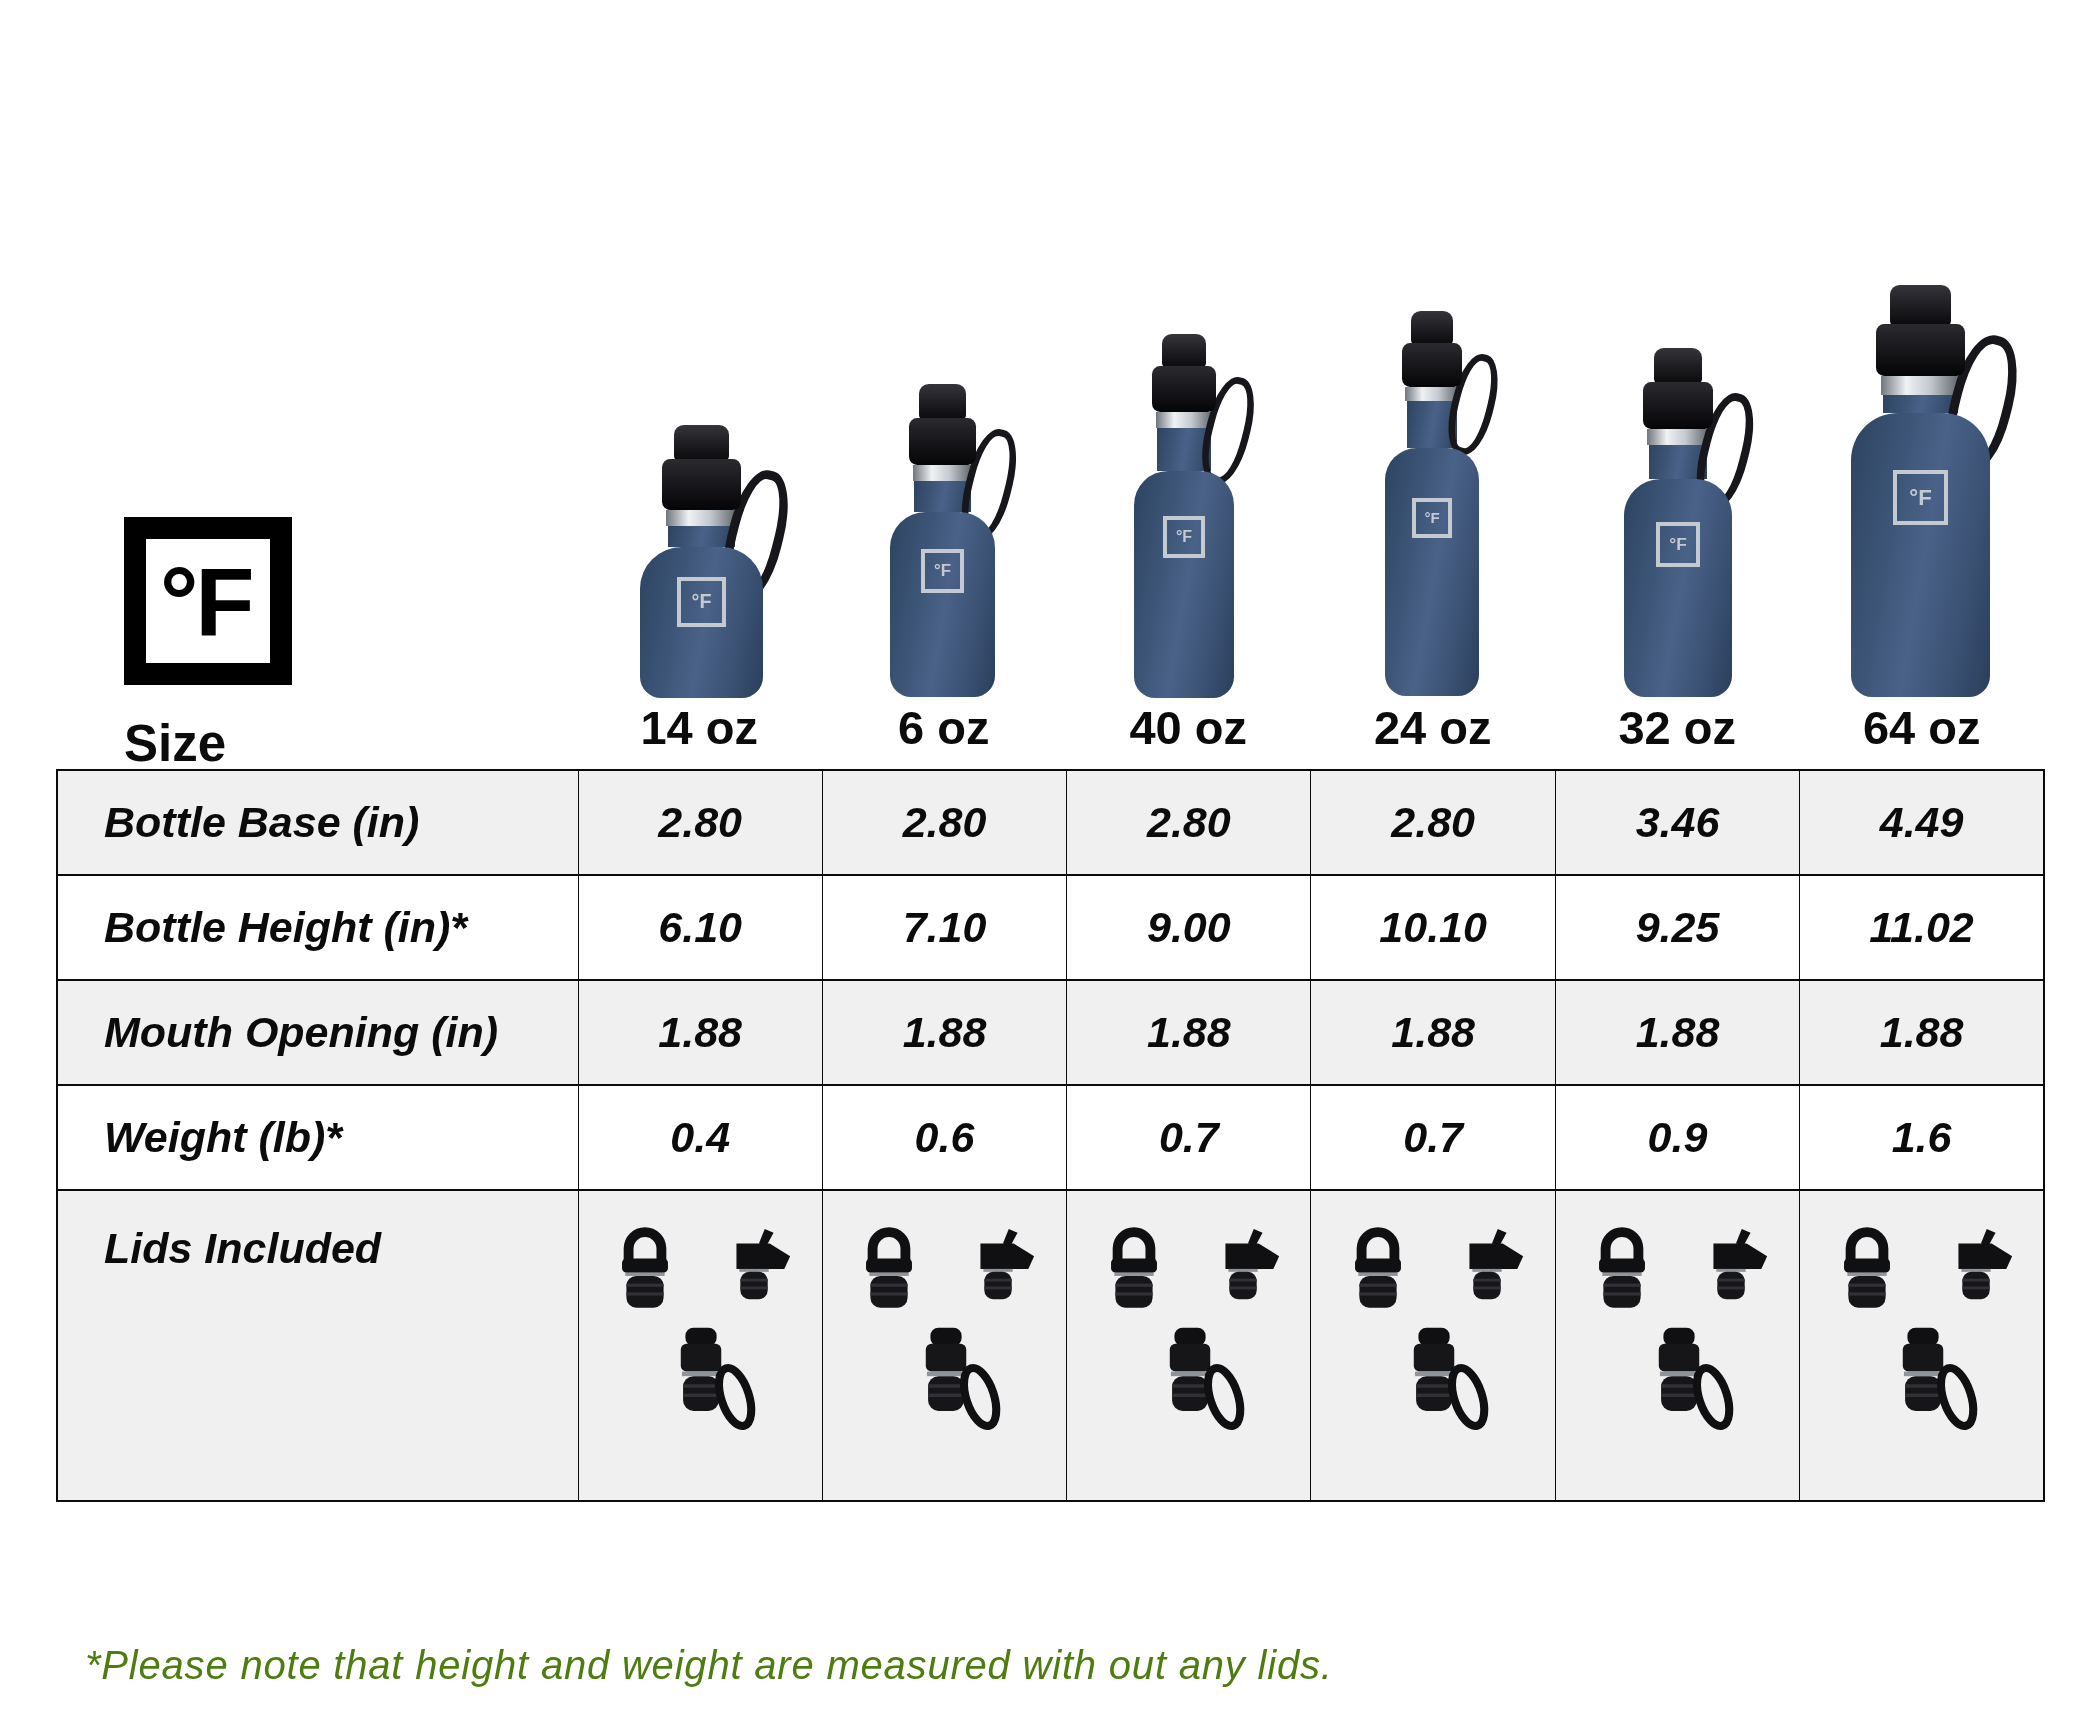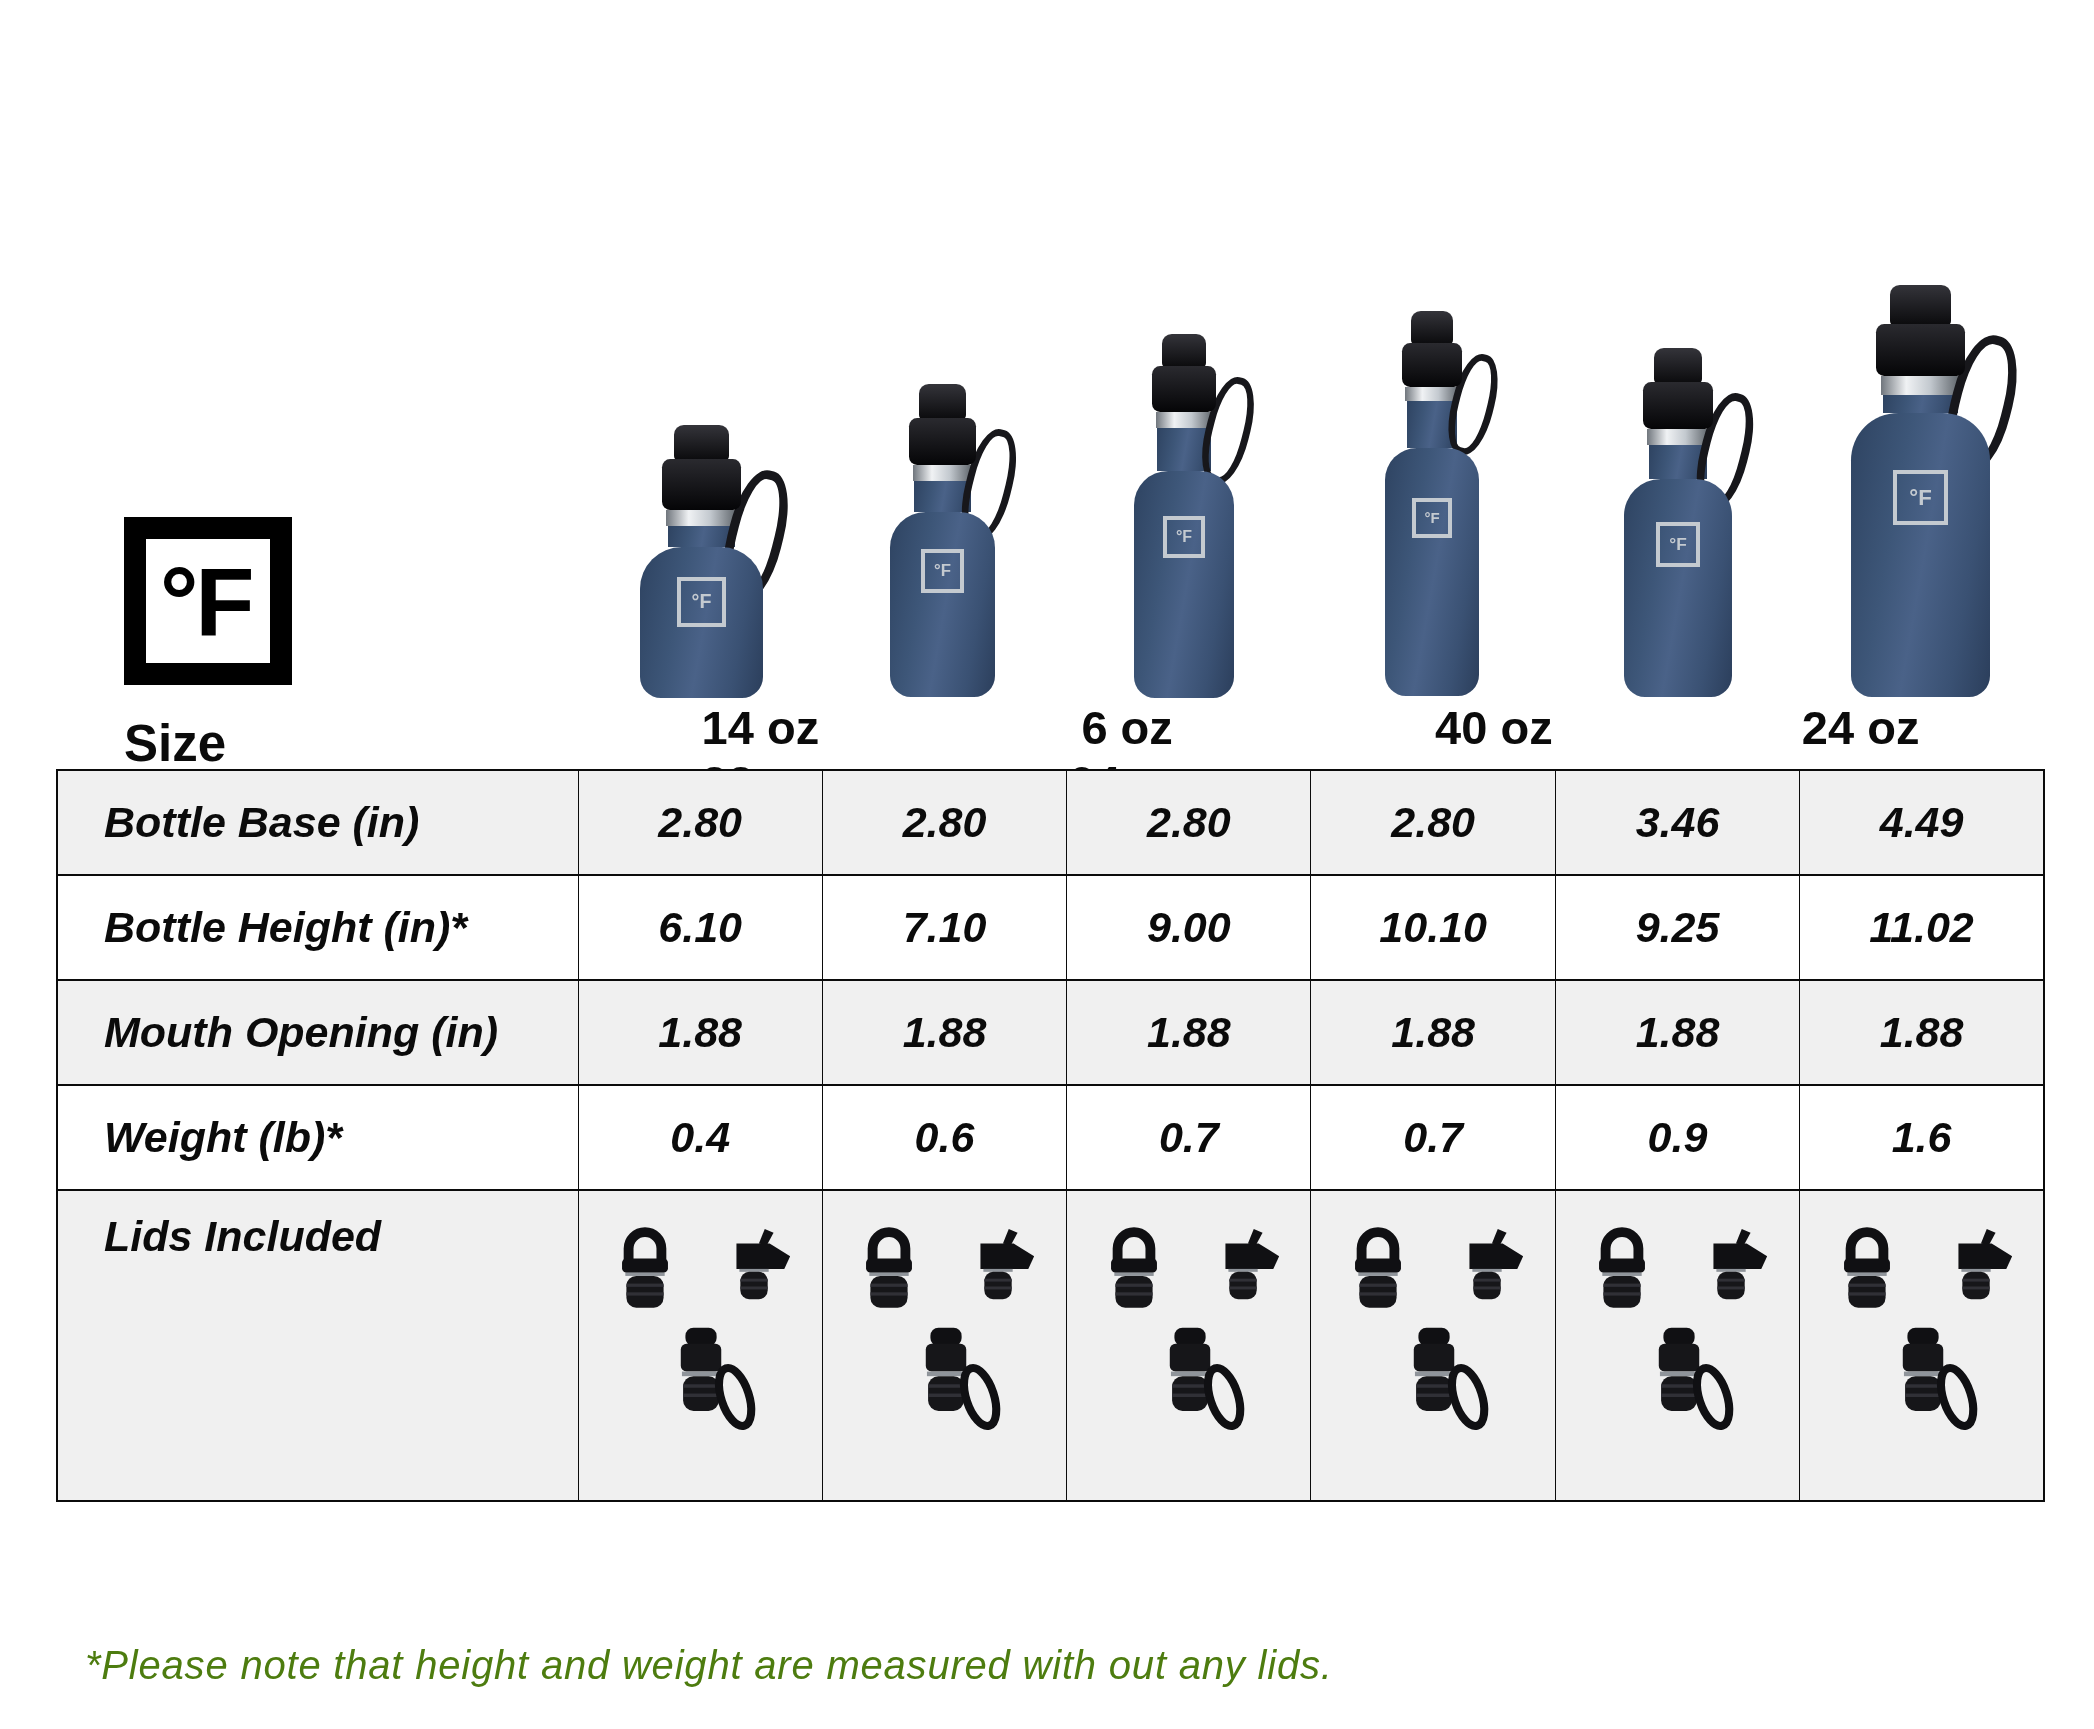--- a/index.html
+++ b/index.html
@@ -17,21 +17,21 @@
     background:#fff;
   }
   .logo-f{font-size:97px;font-weight:700;color:#000;letter-spacing:-3.3px;line-height:1;margin-left:-4.9px;}
 
   
   .size-label{
     position:absolute;left:124px;top:696px;font-size:51px;font-weight:700;color:#0b0b0b;margin-top:18px;
   }
   .col-heads{
     position:absolute;left:577px;top:700px;width:1467px;
-    display:grid;grid-template-columns:repeat(4,1fr);
+    display:grid;grid-template-columns:repeat(6,1fr);
   }
   .col-heads span{text-align:center;font-size:47px;font-weight:700;color:#0b0b0b;}
 
   
   .bottle{position:absolute;display:flex;flex-direction:column;align-items:center;}
   .bottle .cap-knob{
     width:calc(var(--bw)*0.44);height:var(--hk);
     background:linear-gradient(#34343a,#0a0a0c);
     border-radius:9.8px 9.8px 4.9px 4.9px;z-index:2;
   }
@@ -278,21 +278,21 @@
       <tr>
         <th class="rlabel">Weight (lb)*</th>
         <td>0.4</td>
         <td>0.6</td>
         <td>0.7</td>
         <td>0.7</td>
         <td>0.9</td>
         <td>1.6</td>
       </tr>
       <tr class="lids-row">
-        <th class="rlabel" style="vertical-align:top;padding-top:21px;">Lids Included</th>
+        <th class="rlabel" style="vertical-align:top;padding-top:33px;">Lids Included</th>
         <td class="lids-cell">
           <div class="lids">
             <div class="lids-top">
               <svg class="lid" viewBox="0 0 100 112" width="82" height="92">
                   <use href="#lid-carabiner"></use>
                 </svg>
               <svg class="lid" viewBox="0 0 100 112" width="82" height="92">
                   <use href="#lid-straw"></use>
                 </svg>
             </div>

